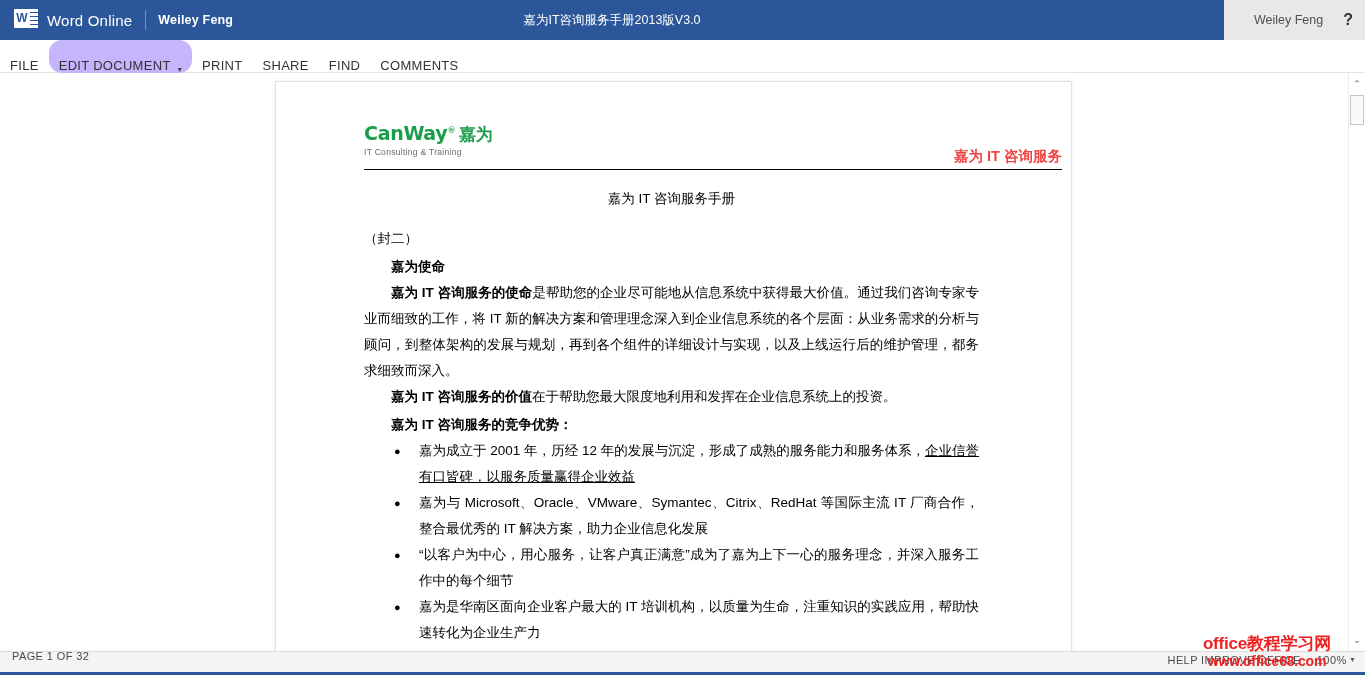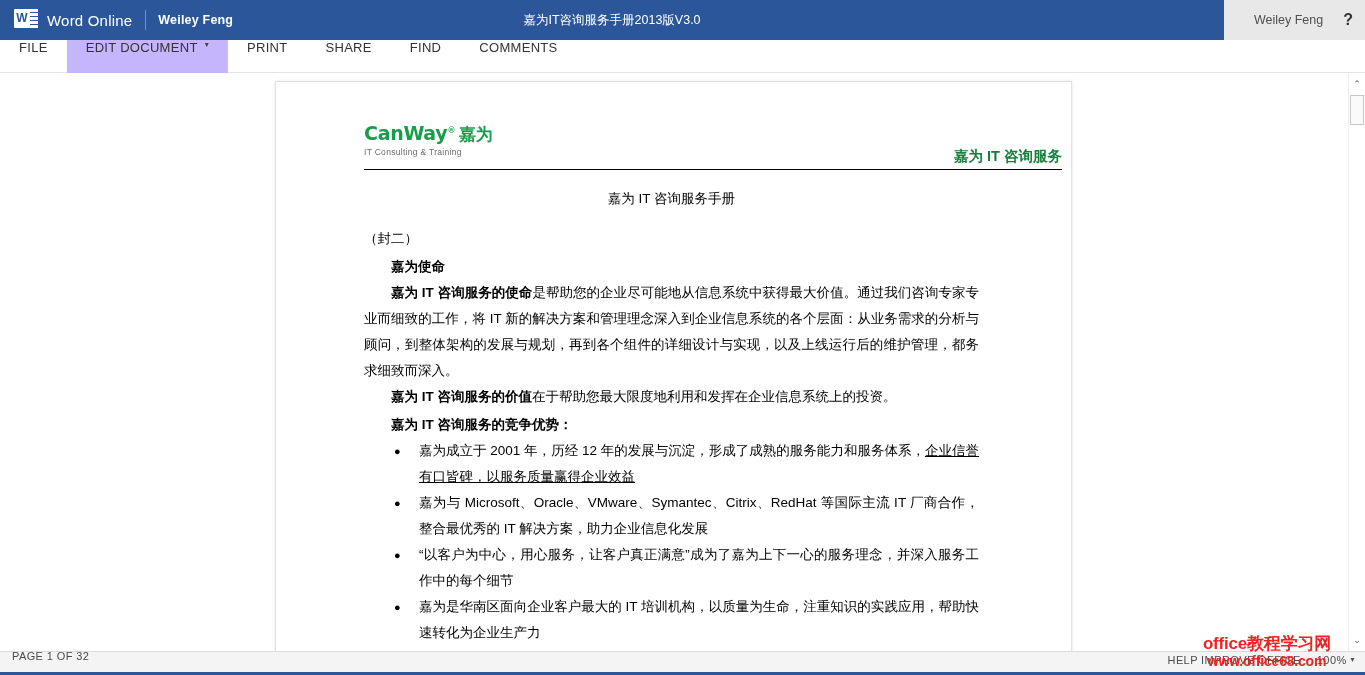--- a/index.html
+++ b/index.html
@@ -64,23 +64,24 @@
     line-height: 1;
   }
 
   
   #menubar {
     position: absolute; left: 0; top: 40px; width: 1365px; height: 33px;
     background: #ffffff; display: flex; align-items: stretch;
     border-bottom: 1px solid #e4e4e4;
   }
   .menu-item {
-    display: flex; align-items: flex-start; padding: 0 19px;
+    display: flex; align-items: flex-end; padding: 0 10px;
     font-size: 13px; color: #333333; letter-spacing: .3px; cursor: default;
     height: 33px;
+    border-radius: 13px;
   }
   .menu-item.active { background: #c4b5fd; }
   .menu-caret {
     display: inline-block; margin-left: 7px; font-size: 8px; color: #444; line-height: 1;
     transform: translateY(1px);
   }
 
   
   #canvas {
     position: absolute; left: 0; top: 73px; width: 1365px; height: 578px;
@@ -106,21 +107,21 @@
     color: #1a9d4b; letter-spacing: -0.3px; line-height: 1;
   }
   #logo-main .tm { font-size: 8px; vertical-align: super; }
   #logo-cn { color: #1a9d4b; font-size: 17px; font-weight: bold; margin-left: 4px; }
   #logo-sub {
     font-family: "Liberation Sans", sans-serif; font-size: 8.5px; color: #6b6b6b;
     margin-top: 4px; letter-spacing: .3px;
   }
   #doc-header-right {
     position: absolute; right: 0; bottom: 3px;
-    font-size: 14.5px; font-weight: bold; color: #15803d;
+    font-size: 14.5px; font-weight: bold; color: #ef4444;
   }
 
   
   #doc-body {
     margin: 0 92px 0 88px; padding-top: 16px;
     color: #000000; font-size: 13.5px; line-height: 26px;
   }
   .doc-center { text-align: center; }
   .doc-title1 { margin-bottom: 14px; }
   .doc-title2 { margin-bottom: 20px; }

